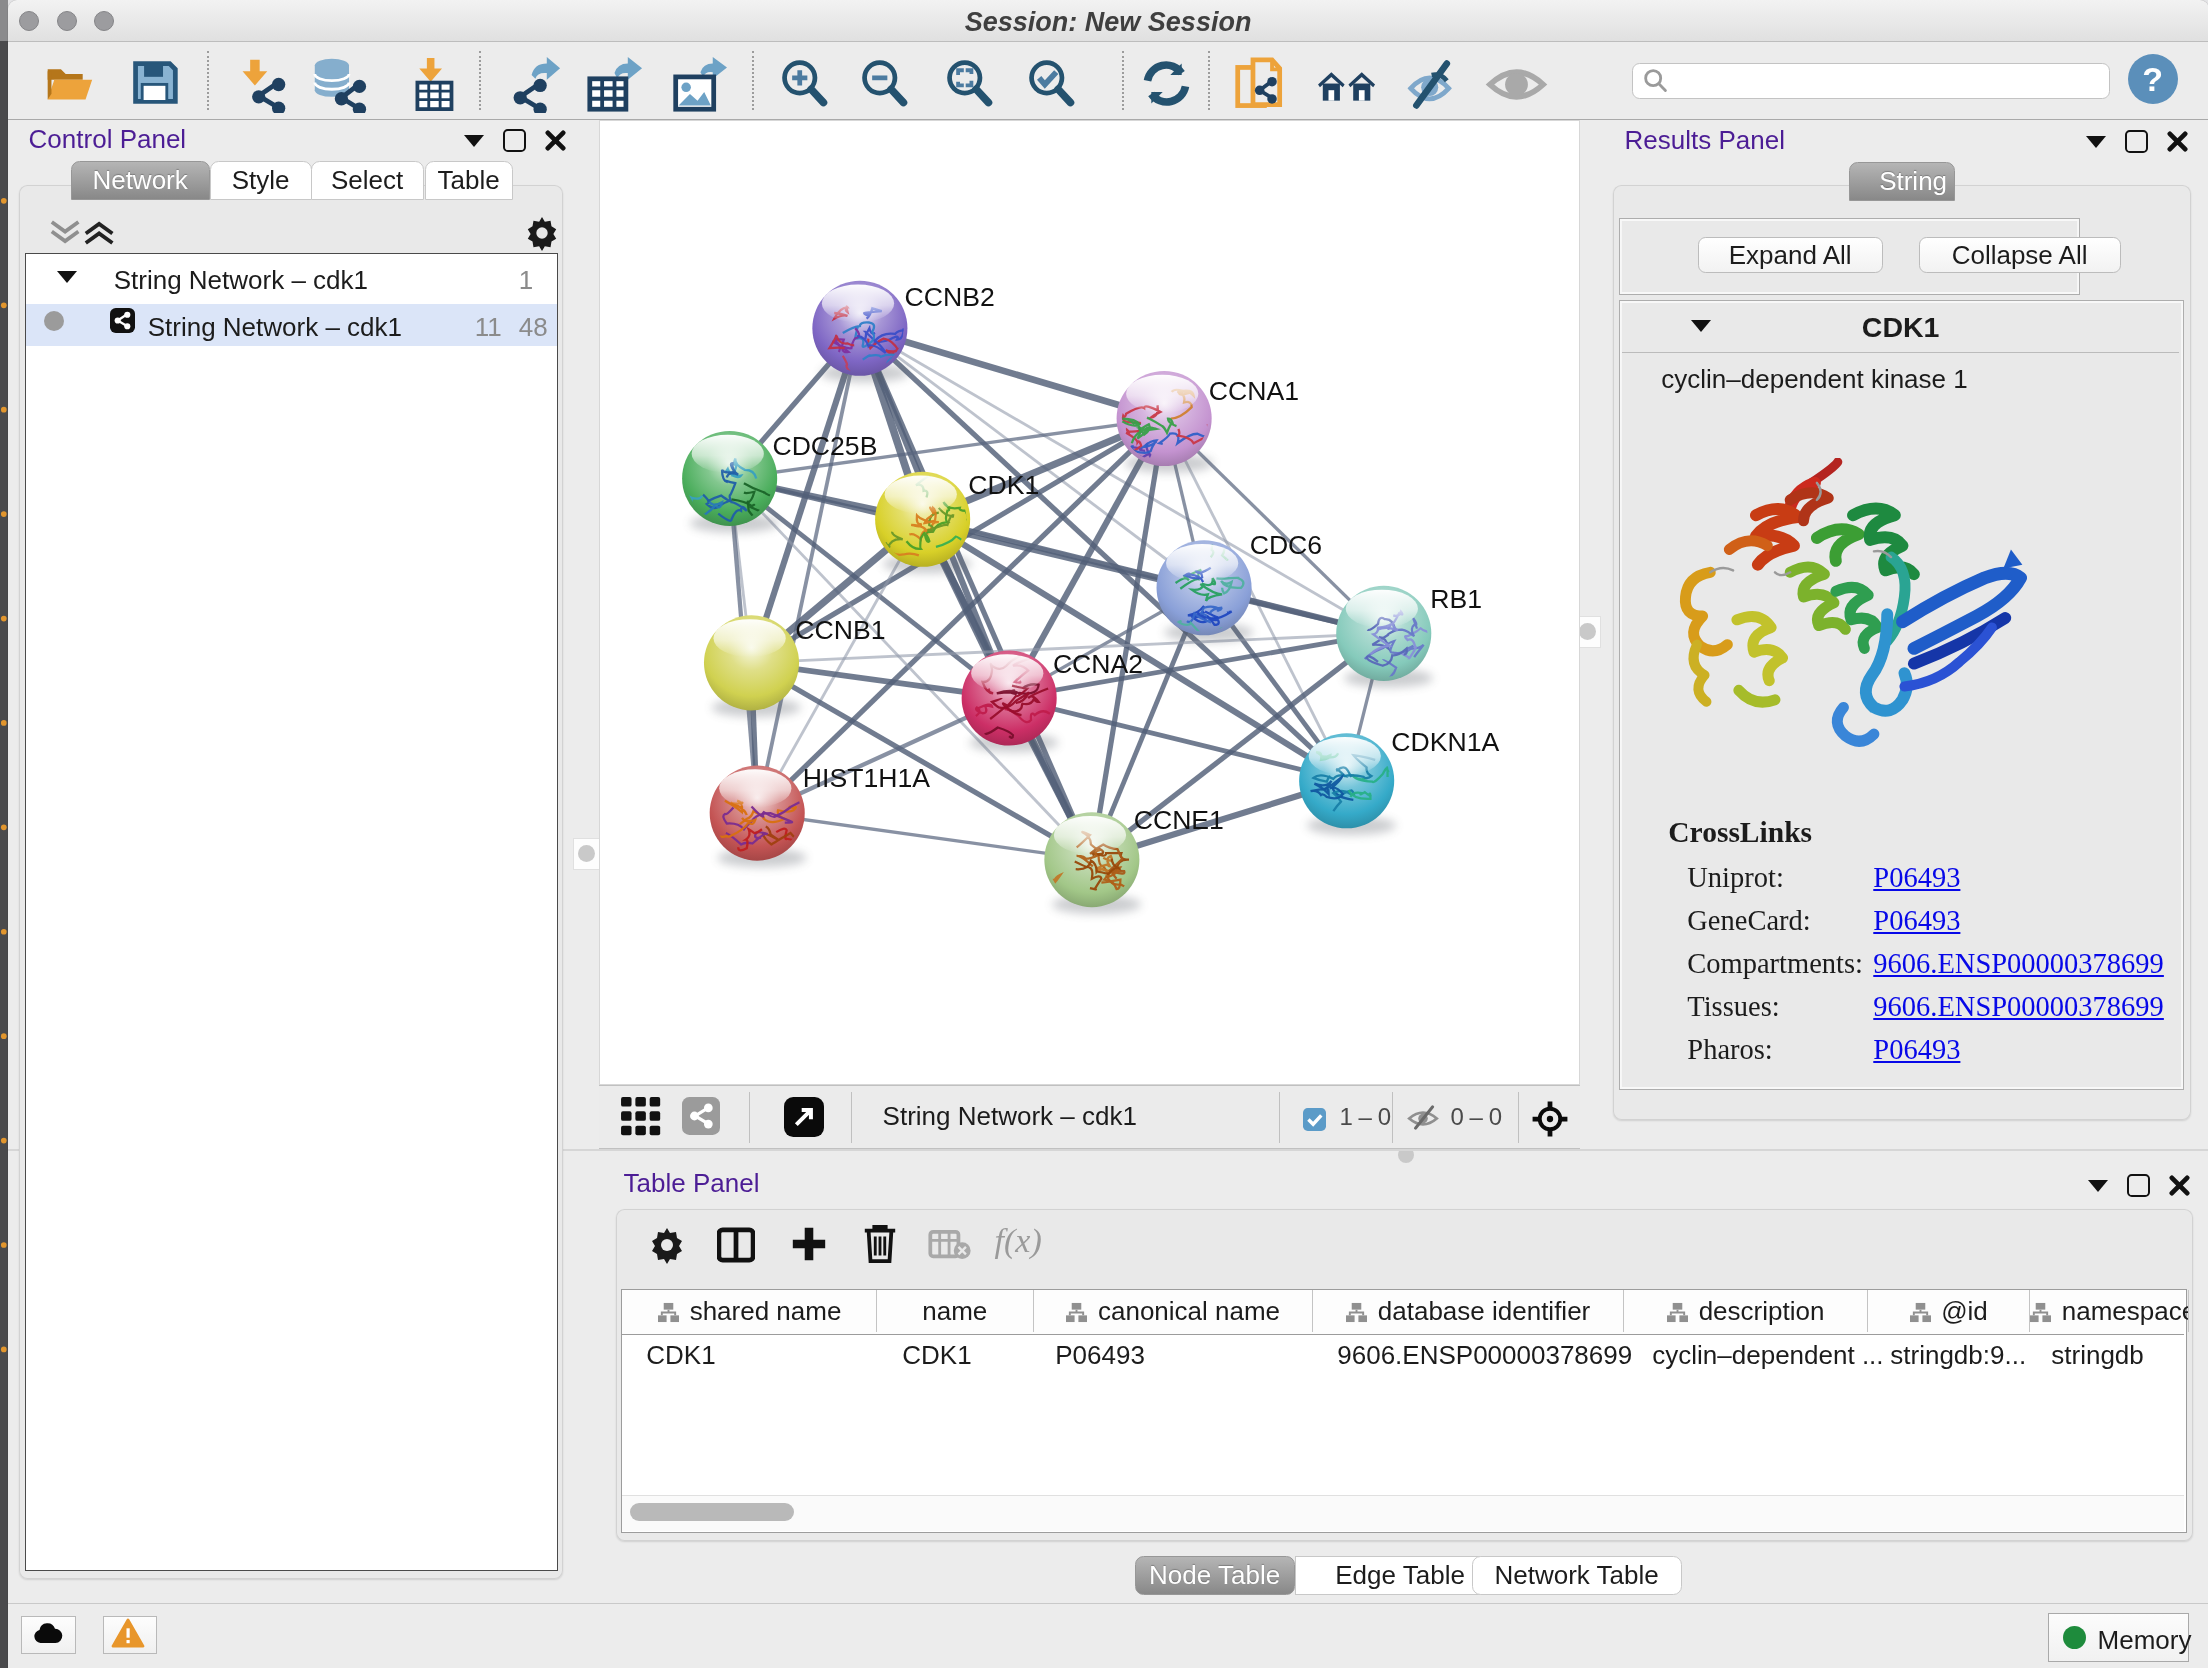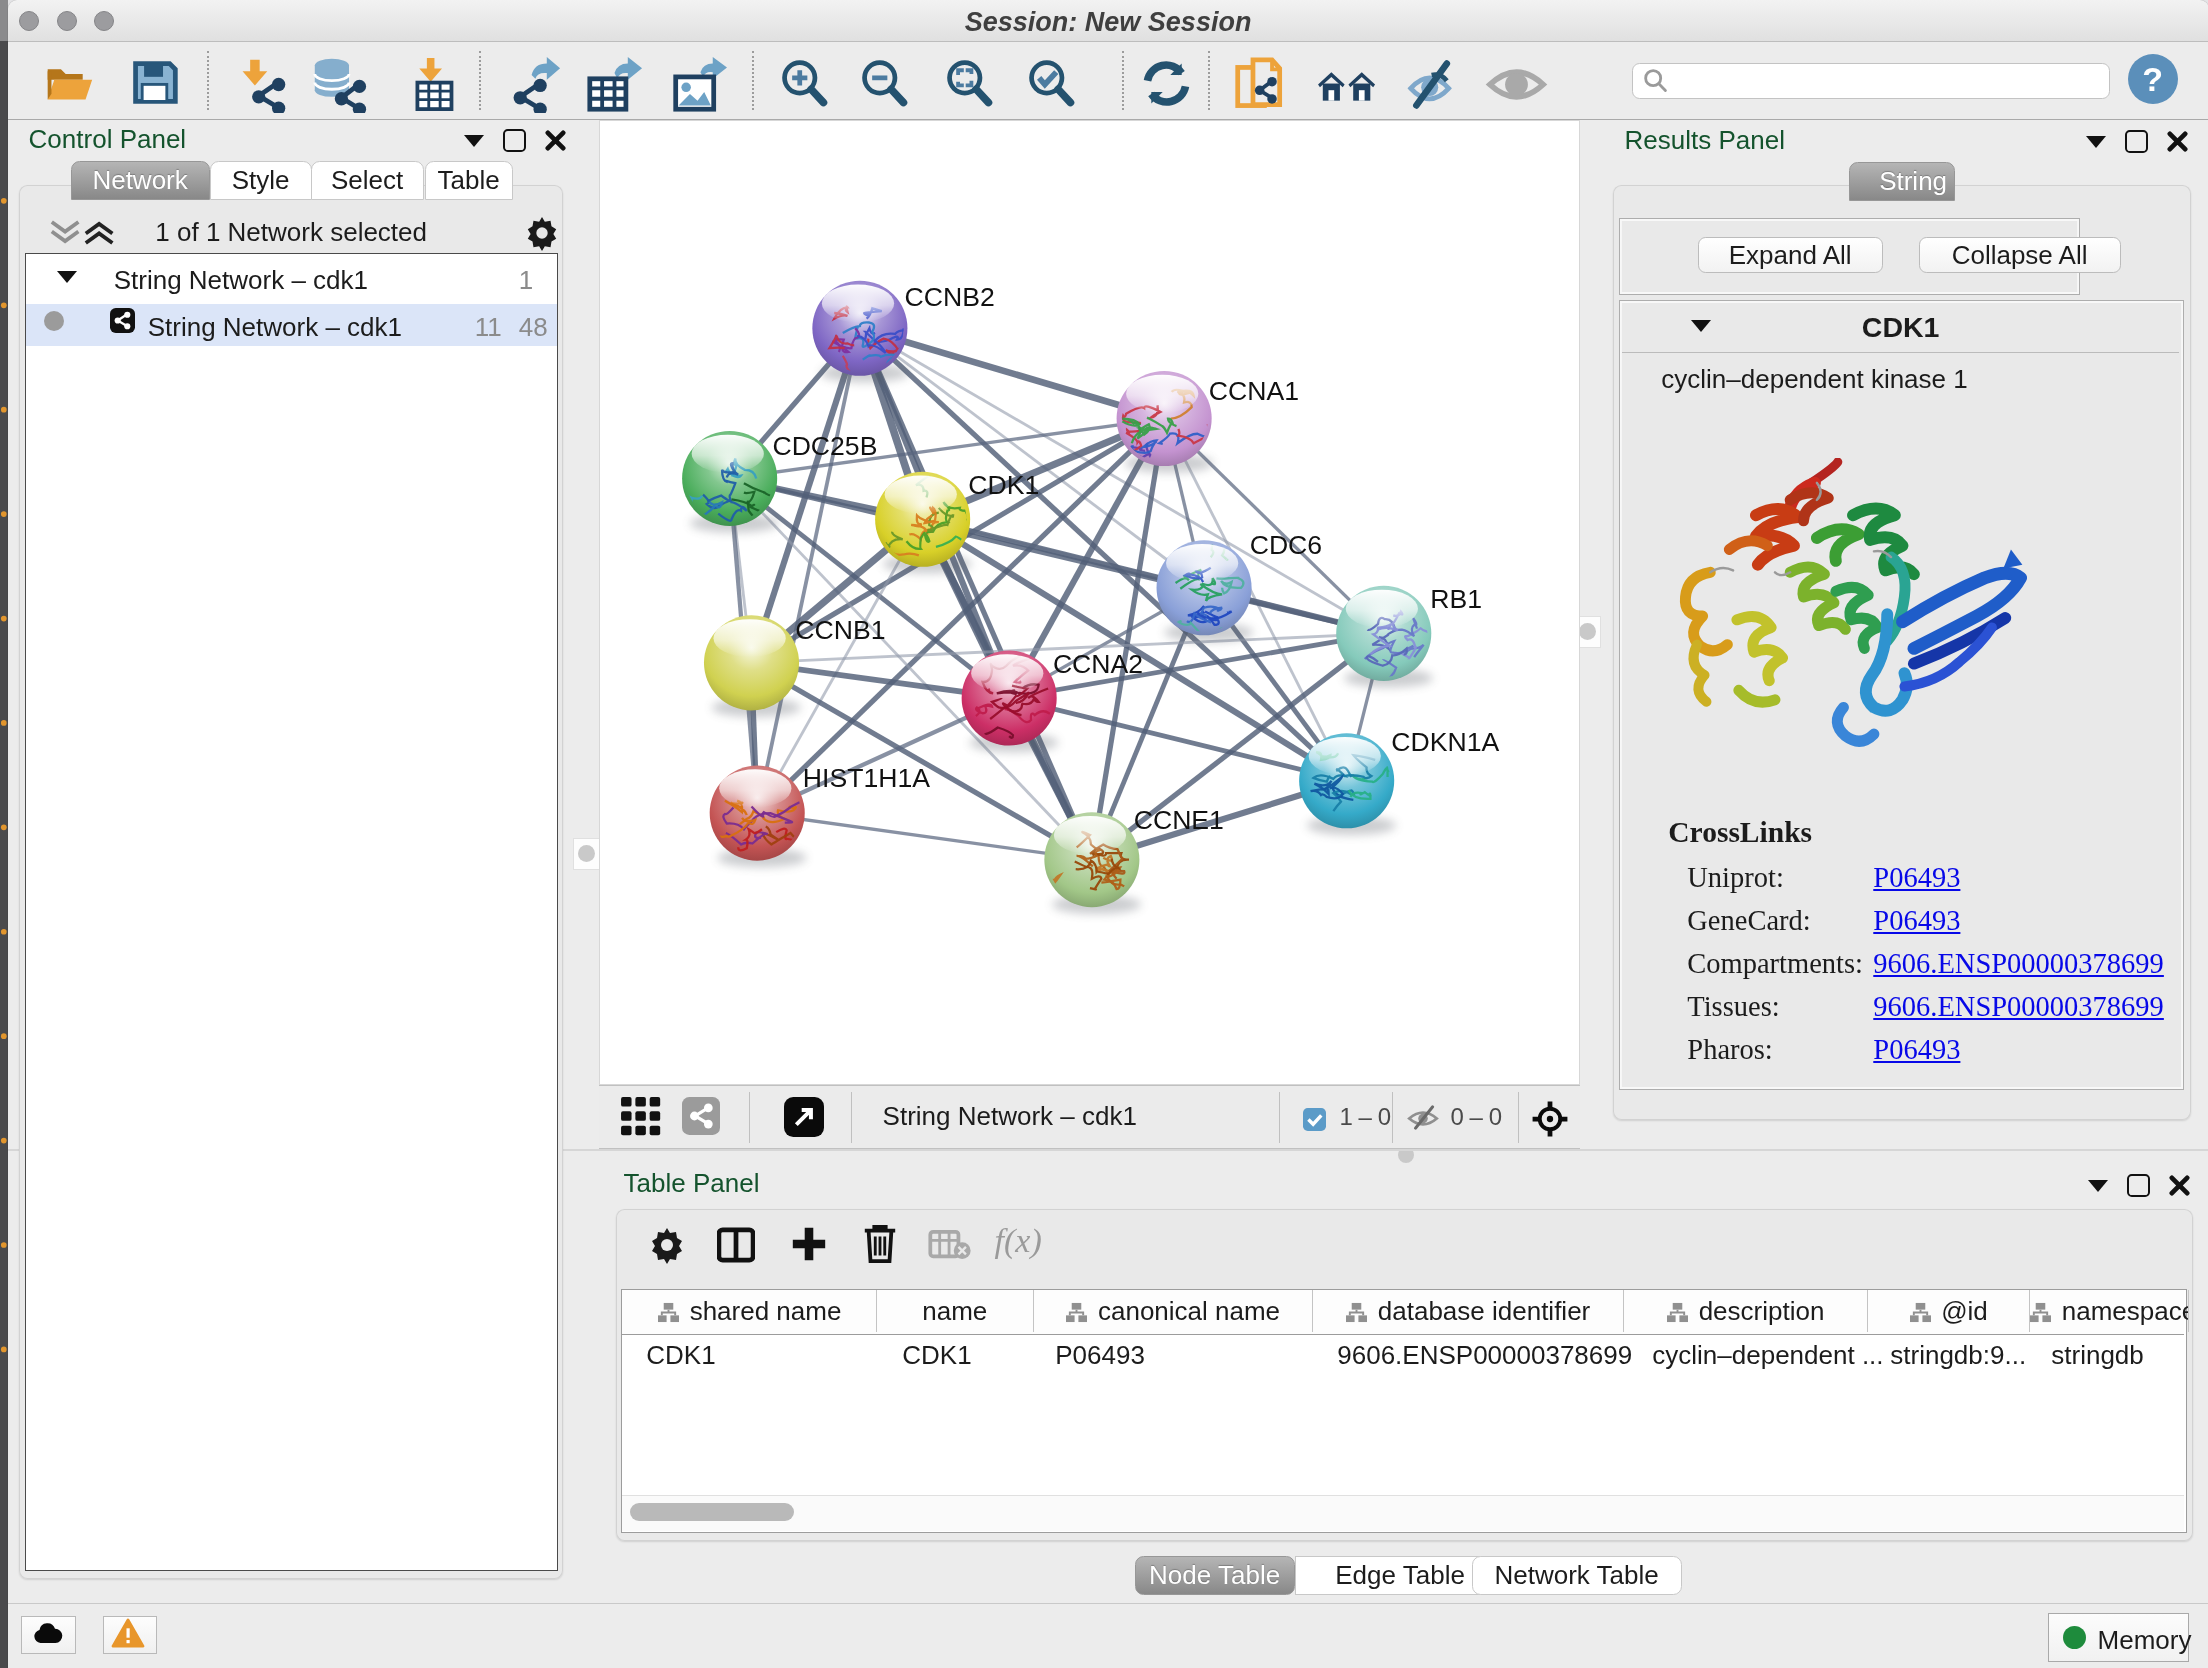--- a/index.html
+++ b/index.html
@@ -7,21 +7,21 @@
 .win{position:absolute;left:7.6px;top:0;width:2201px;height:1668px;background:#ececec;border-radius:9.5px 9.5px 0 0;box-shadow:0 0 1px rgba(0,0,0,0.5);}
 .titlebar{position:absolute;left:0;top:0;width:100%;height:41px;background:linear-gradient(#f2f2f2,#e0e0e0);border-bottom:1px solid #bdbdbd;border-radius:9.5px 9.5px 0 0;font-style:italic;}
 .tl{position:absolute;top:10.5px;width:20px;height:20px;border-radius:50%;background:#9c9c9f;border:1px solid #858588;box-sizing:border-box;}
 .wtitle{position:absolute;top:6.7px;left:0;width:100%;text-align:center;font-size:27px;font-weight:700;color:#3f3f3f;}
 .toolbar{position:absolute;left:0;top:42px;width:100%;height:77px;background:#ececec;border-bottom:1px solid #a9a9a9;}
 .tsep{position:absolute;top:8.6px;height:59px;width:0;border-left:2.9px dotted #9c9c9c;}
 .ticon{position:absolute;top:14.3px;}
 .searchbox{position:absolute;left:1624px;top:21px;width:476px;height:34px;background:#fff;border:1.9px solid #c3c3c3;border-radius:7.6px;}
 .helpbtn{position:absolute;left:2128px;top:55px;width:50px;height:50px;margin-top:-26px;border-radius:50%;background:#5b8fba;color:#fff;font-size:34px;font-weight:700;text-align:center;line-height:50px;}
 
-.ptitle{font-size:26px;color:#14532d;}
+.ptitle{font-size:26px;color:#4c1d95;}
 .pbtns{position:absolute;display:flex;align-items:center;gap:19px;}
 .tri{width:0;height:0;border-left:10.5px solid transparent;border-right:10.5px solid transparent;border-top:12.4px solid #111;}
 .sq{width:19px;height:19px;border:2.9px solid #111;border-radius:4.8px;background:transparent;}
 .panelbox{position:absolute;background:#e9e9e9;border-radius:8.6px;box-shadow:inset 0 0 0 1px #d2d2d2, 0 1px 1.9px rgba(0,0,0,0.12);}
 .tab{display:inline-block;box-sizing:border-box;height:39px;line-height:37px;text-align:center;font-size:26px;background:#fff;border:1px solid #c8c8c8;border-radius:8.6px 8.6px 0 0;position:absolute;top:0;}
 .tabsel{background:linear-gradient(#b5b5b5,#888);color:#fff;border-color:#979797;text-shadow:0 -1px 1px rgba(0,0,0,0.25);}
 .btn{display:inline-block;box-sizing:border-box;background:linear-gradient(#fff,#f2f2f2);border:1.4px solid #bcbcbc;border-radius:7.6px;text-align:center;font-size:26px;}
 a.lk{color:#0708e8;}
 </style></head><body>
 
@@ -200,21 +200,20 @@
 <div class="tab" style="left:303px;width:113px;top:161px;z-index:2;">Select</div>
 <div class="tab" style="left:417px;width:88px;top:161px;z-index:2;">Table</div>
 <div class="panelbox" style="left:11.4px;top:185px;width:544px;height:1394px;z-index:1;">
   <div class="abs" style="left:5.7px;top:26px;width:533px;height:42px;">
     <svg class="abs" style="left:23px;top:7.6px;" width="38" height="27" viewBox="0 0 40 28">
           <path d="M4 3 l14 10 14-10 M4 13 l14 10 14-10" stroke="#8f8f8f" stroke-width="4" fill="none"></path>
         </svg>
     <svg class="abs" style="left:57px;top:7.6px;" width="38" height="27" viewBox="0 0 40 28">
           <path d="M4 25 l14-10 14 10 M4 15 l14-10 14 10" stroke="#222" stroke-width="4" fill="none"></path>
         </svg>
-    <div class="abs" style="left:0;width:100%;text-align:center;top:5.7px;font-size:26px;">1 of 1 Network selected</div>
     <svg class="abs" style="left:499px;top:3.8px;" width="36" height="36" viewBox="0 0 38 38">
           <path fill="#1a1a1a" d="M19 2 l3 5 6-1 1 6 5 3-3 5 3 5-5 3-1 6-6-1-3 5-3-5-6 1-1-6-5-3 3-5-3-5 5-3 1-6 6 1Z"></path>
           <circle cx="19" cy="19" r="6" fill="#e7e7e7"></circle>
         </svg>
   </div>
   <div class="abs" style="left:5.7px;top:68px;width:533px;height:1318px;background:#fff;border:1.9px solid #4a4a4a;box-sizing:border-box;">
     <div class="abs" style="left:0;top:0;width:100%;height:50px;font-size:26px;">
       <div class="tri" style="position:absolute;left:31px;top:17px;"></div>
       <span class="abs" style="left:88px;top:11.4px;">String Network – cdk1</span>
       <span class="abs" style="left:493px;top:11.4px;color:#8b8b8b;">1</span>

